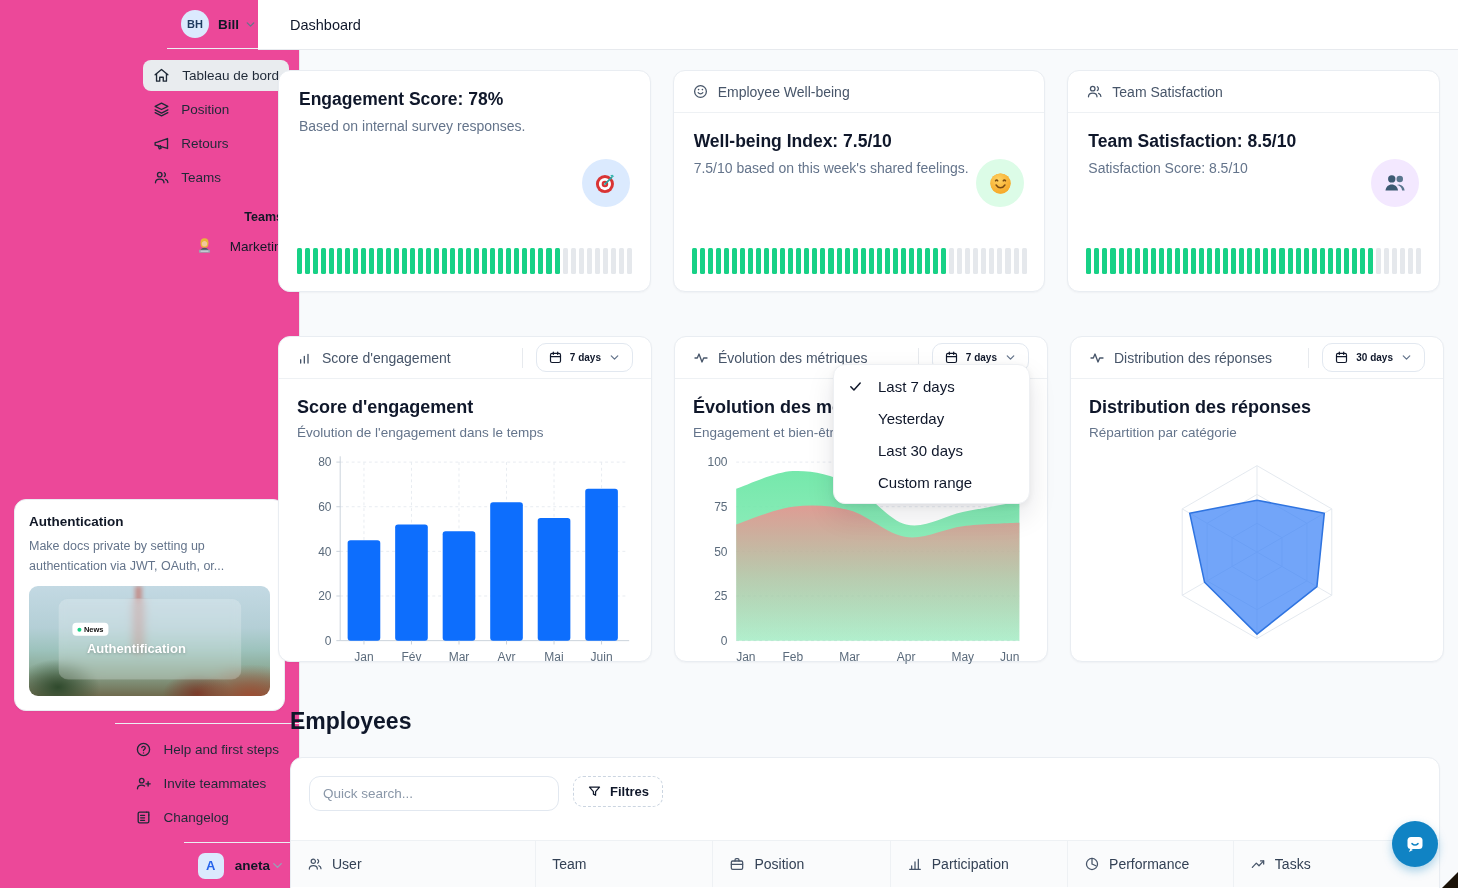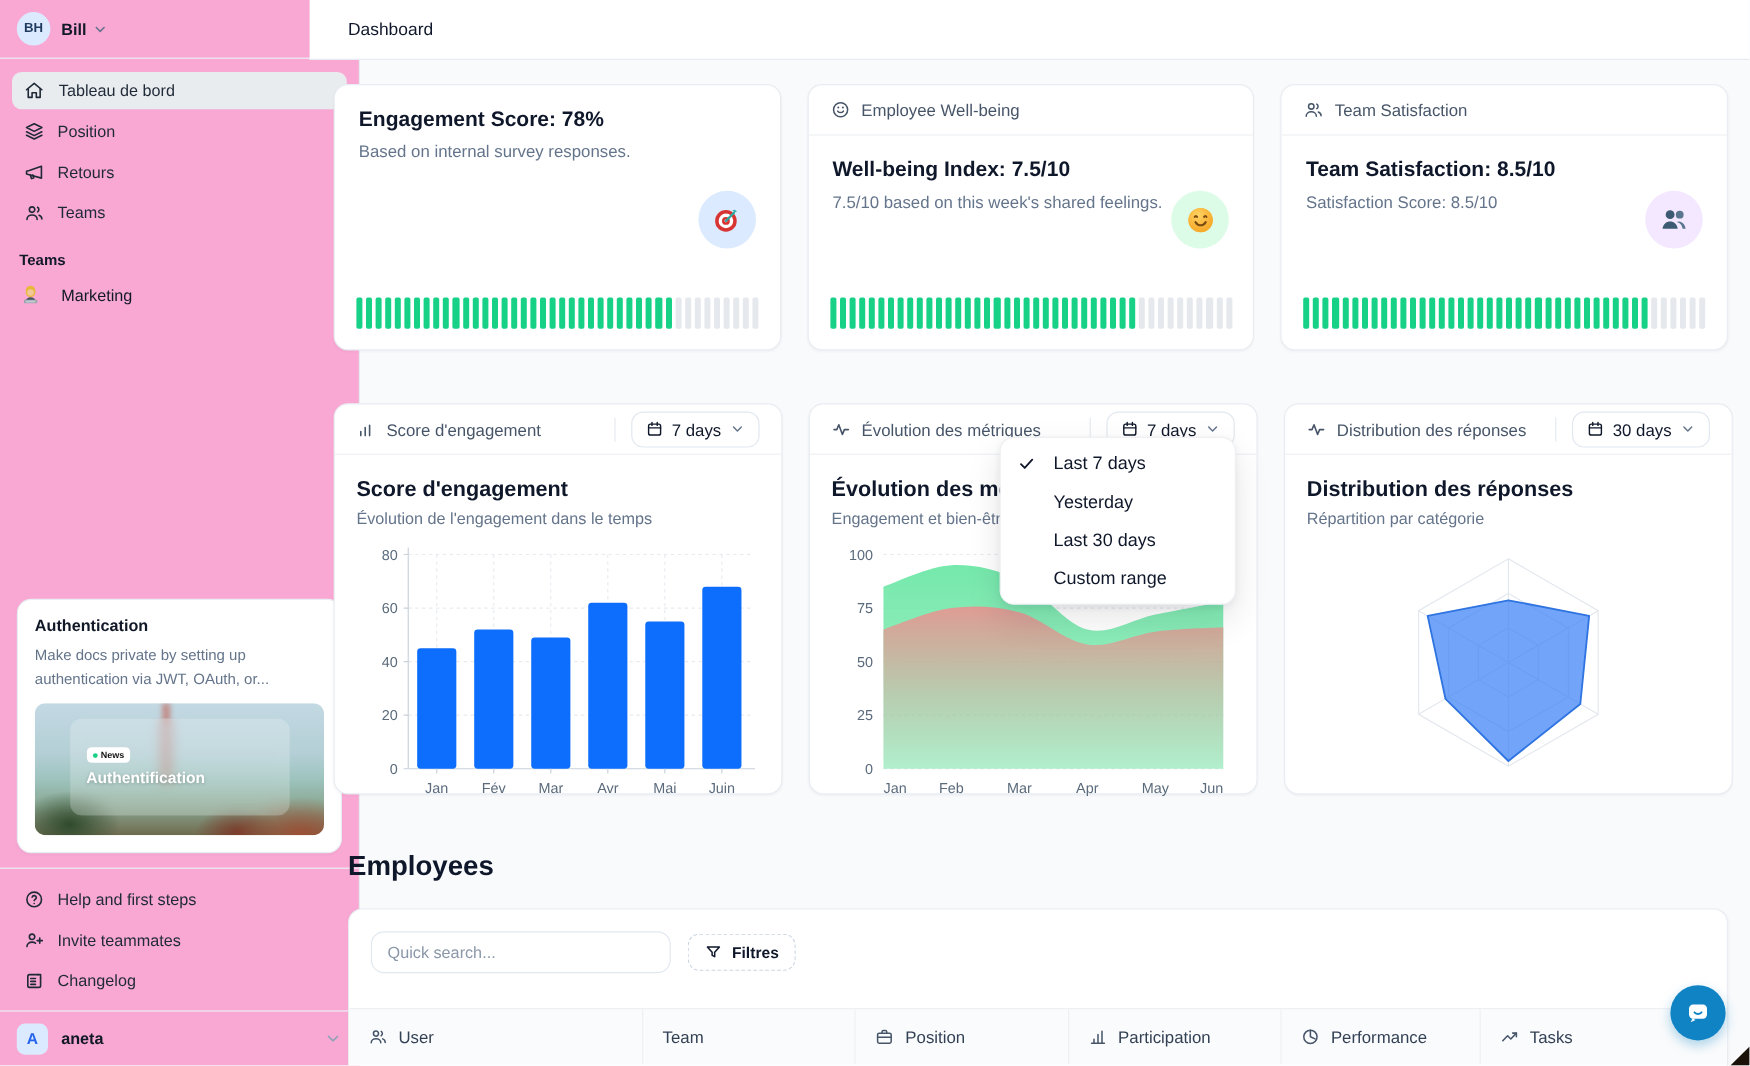--- a/index.html
+++ b/index.html
@@ -6,21 +6,21 @@
   html,body { width:1458px; height:888px; }
   body {
     font-family:"Liberation Sans","DejaVu Sans",sans-serif;
     background:#f8fafc; color:#0f172a; position:relative; overflow:hidden;
     -webkit-font-smoothing:antialiased;
   }
   svg { display:block; }
 
   
   .sidebar { position:absolute; left:0; top:0; bottom:0; width:300px;
-    background:#f9a8d4; border-right:1px solid #e7eaee; display:flex; flex-direction:column; }
+    background:#ec4899; border-right:1px solid #e7eaee; display:flex; flex-direction:column;align-items:flex-end; }
   .sb-top { height:49px; display:flex; align-items:center; padding:0 12px 0 14px;
     border-bottom:1px solid #eceff3; }
   .sb-avatar { width:28px; height:28px; border-radius:50%; background:#dbeafe; color:#1e3a5f;
     font-size:11px; font-weight:bold; display:flex; align-items:center; justify-content:center; }
   .sb-user-name { font-size:13.5px; font-weight:bold; color:#111827; margin-left:9px; }
   .sb-chev { margin-left:5px; color:#64748b; display:flex; }
   .sb-collapse { margin-left:auto; width:30px; height:30px; border-radius:8px; display:flex;
     align-items:center; justify-content:center; color:#111827; cursor:pointer; }
   .sb-nav { padding:11px 10px 0 10px; }
   .nav-item { display:flex; align-items:center; gap:11px; height:31px; padding:0 10px;
@@ -44,21 +44,21 @@
   .promo-img:before { content:""; position:absolute; left:44%; top:0; width:7px; height:60%;
     background:rgba(196,90,74,.55); filter:blur(2px); }
   .promo-overlay { position:absolute; left:50%; top:50%; transform:translate(-50%,-52%);
     width:76%; height:74%; border-radius:10px; background:rgba(255,255,255,.22);
     backdrop-filter:blur(5px); -webkit-backdrop-filter:blur(5px);
     display:flex; flex-direction:column; align-items:flex-start; justify-content:center; padding:0 14px; }
   .promo-badge { background:#fff; border-radius:4px; font-size:7.5px; font-weight:bold; color:#111;
     padding:2px 5px; display:flex; align-items:center; gap:3px; }
   .promo-badge i { width:4px; height:4px; border-radius:50%; background:#17d186; }
   .promo-caption { color:#fff; font-size:13px; font-weight:bold; margin-top:5px;
-    text-shadow:0 1px 3px rgba(0,0,0,.25); }
+    text-shadow:0 1px 3px rgba(0,0,0,.25);margin-left:15px; }
   .sb-footer { border-top:1px solid #eceff3; padding:10px 10px 6px 10px; }
   .sb-ws { border-top:1px solid #eceff3; height:46px; display:flex; align-items:center;
     padding:0 14px; cursor:pointer; }
   .ws-avatar { width:26px; height:26px; border-radius:7px; background:#dbeafe; color:#2563eb;
     font-size:13px; font-weight:bold; display:flex; align-items:center; justify-content:center; }
   .ws-name { font-size:13.5px; font-weight:bold; color:#111827; margin-left:11px; }
   .ws-chev { margin-left:auto; color:#94a3b8; display:flex; }
 
   
   .main { position:absolute; left:258px; right:0; top:0; bottom:0; }
@@ -81,33 +81,33 @@
     display:flex; align-items:center; justify-content:center; }
   .stat-progress { position:absolute; left:18px; right:18px; bottom:17px; display:flex; gap:3px; }
   .seg { flex:1; height:26px; border-radius:1.5px; }
   .seg-on { background:#17d186; } .seg-off { background:#e5e8ec; }
 
   .chart-card { height:326px; margin-top:44px; position:relative; }
   .chart-head-right { margin-left:auto; display:flex; align-items:center; gap:13px; }
   .head-sep { width:1px; height:20px; background:#e7eaee; }
   .range-btn { display:flex; align-items:center; gap:7px; border:1px solid #e2e8f0; border-radius:10px;
     background:#fff; padding:6px 11px; cursor:pointer; color:#0f172a; }
-  .range-btn-label { font-size:14px; font-weight:normal; }
+  .range-btn-label { font-size:10px; font-weight:bold; }
   .chart-body { padding:10px 18px 0 18px; }
   .chart-title { font-size:18px; font-weight:bold; color:#0f172a; margin-top:8px; }
   .chart-sub { font-size:13.5px; color:#64748b; margin-top:7px; }
   .chart-plot { margin-top:4px; }
   .grid-l { stroke:#e7ebf0; stroke-dasharray:3 3; }
   .axis-l { stroke:#c9d1da; }
   .tick-t { fill:#5b6b7c; font-size:12.5px; font-family:"Liberation Sans",sans-serif; }
 
   .section-title { font-size:23px; font-weight:bold; color:#0f172a; margin:46px 0 0 12px; }
   .section-sub { font-size:14px; color:#64748b; margin:9px 0 0 12px; }
   .table-card { margin:22px 0 0 12px; height:400px; overflow:hidden; }
-  .table-toolbar { display:flex; align-items:center; gap:14px; padding:18px; }
+  .table-toolbar { display:flex; align-items:flex-start; gap:14px; padding:18px; }
   .search-input { width:250px; height:35px; border:1px solid #e2e8f0; border-radius:11px;
     padding:0 13px; font-size:13.5px; color:#0f172a; background:#fff; outline:none;
     font-family:"Liberation Sans",sans-serif; }
   .search-input::placeholder { color:#8a97a8; }
   .filter-btn { display:flex; align-items:center; gap:8px; border:1.5px dashed #cbd5e1;
     border-radius:10px; background:#fff; padding:7px 13px; font-size:13px; font-weight:bold;
     color:#0f172a; cursor:pointer; font-family:"Liberation Sans",sans-serif; }
   .thead { display:flex; border-top:1px solid #eef1f4; background:#fafbfc; margin-top:11px; }
   .th { display:flex; align-items:center; gap:9px; padding:15px 16px; font-size:14px;
     color:#334155; border-right:1px solid #eef1f4; height:46px; }

